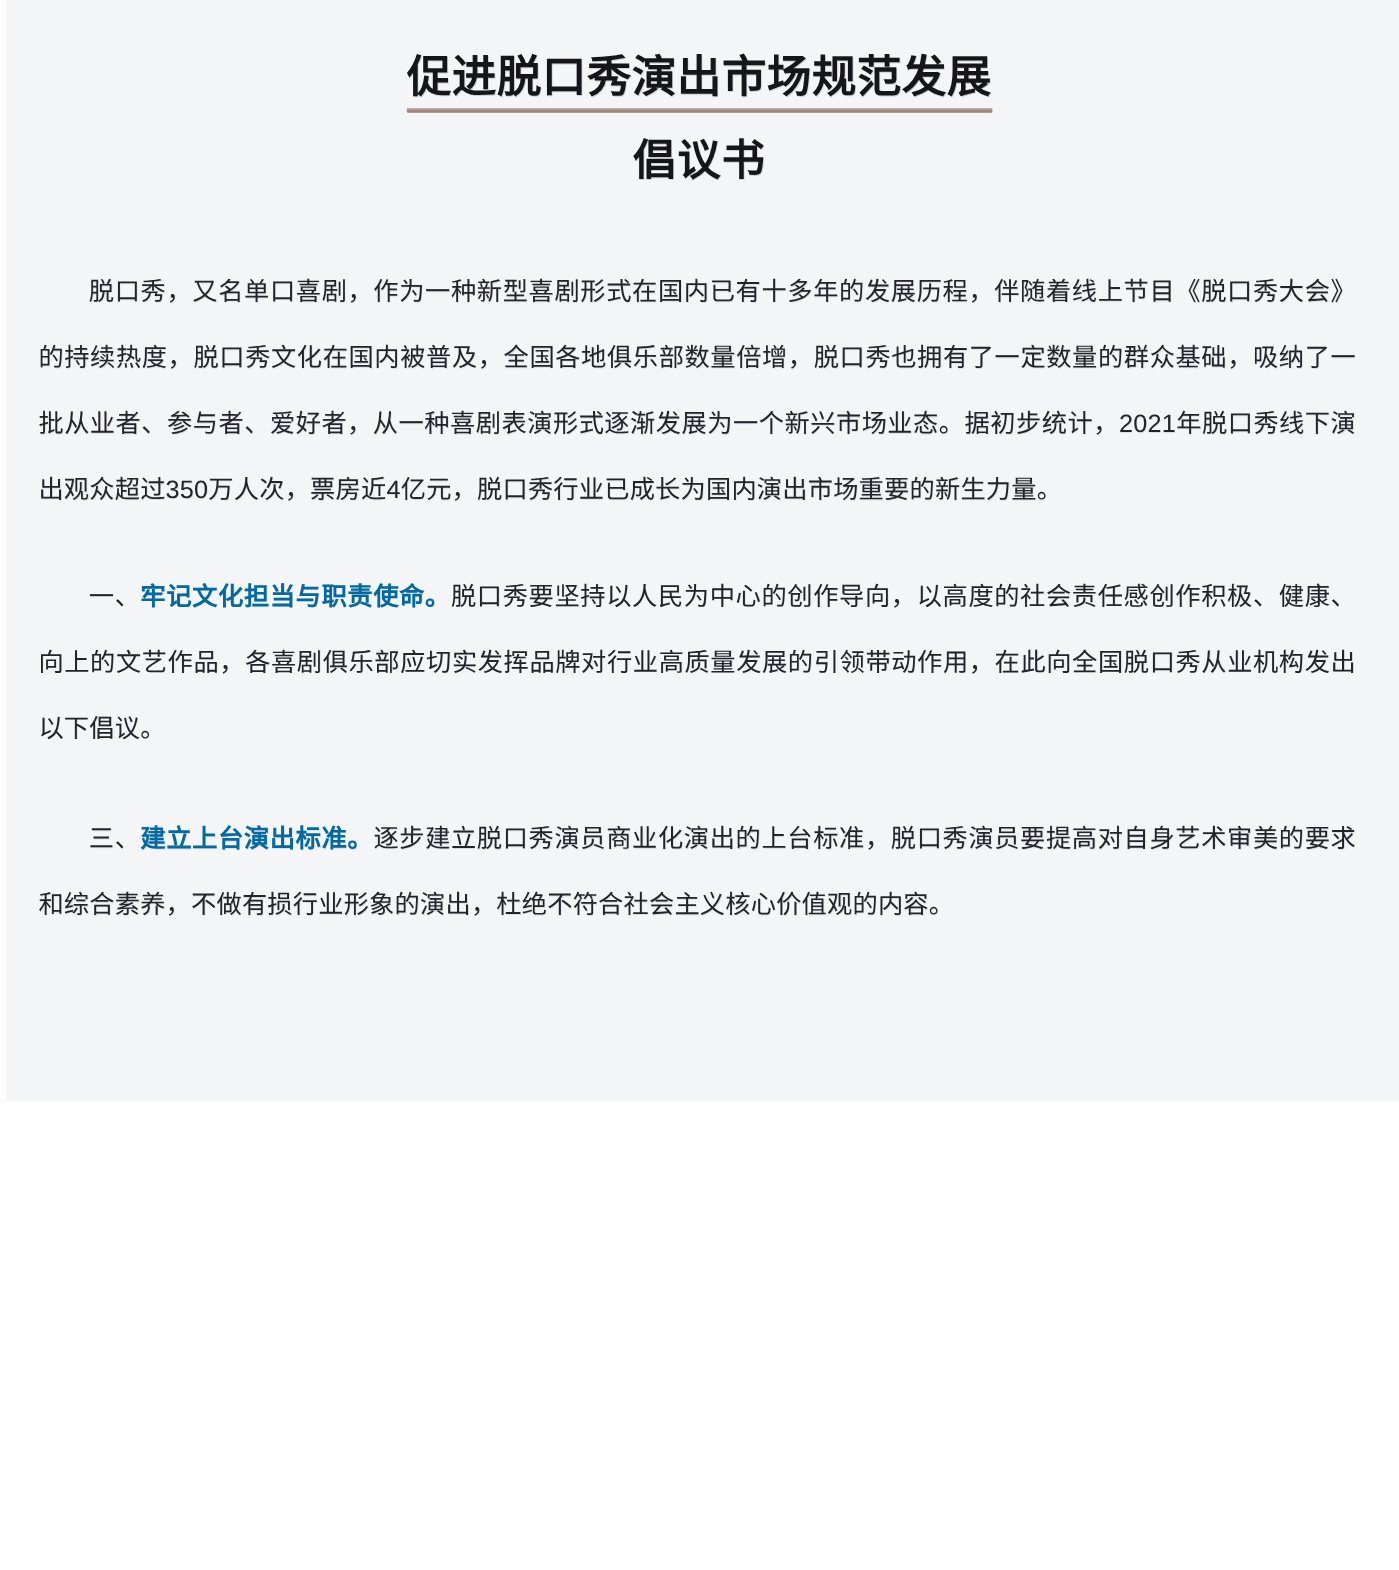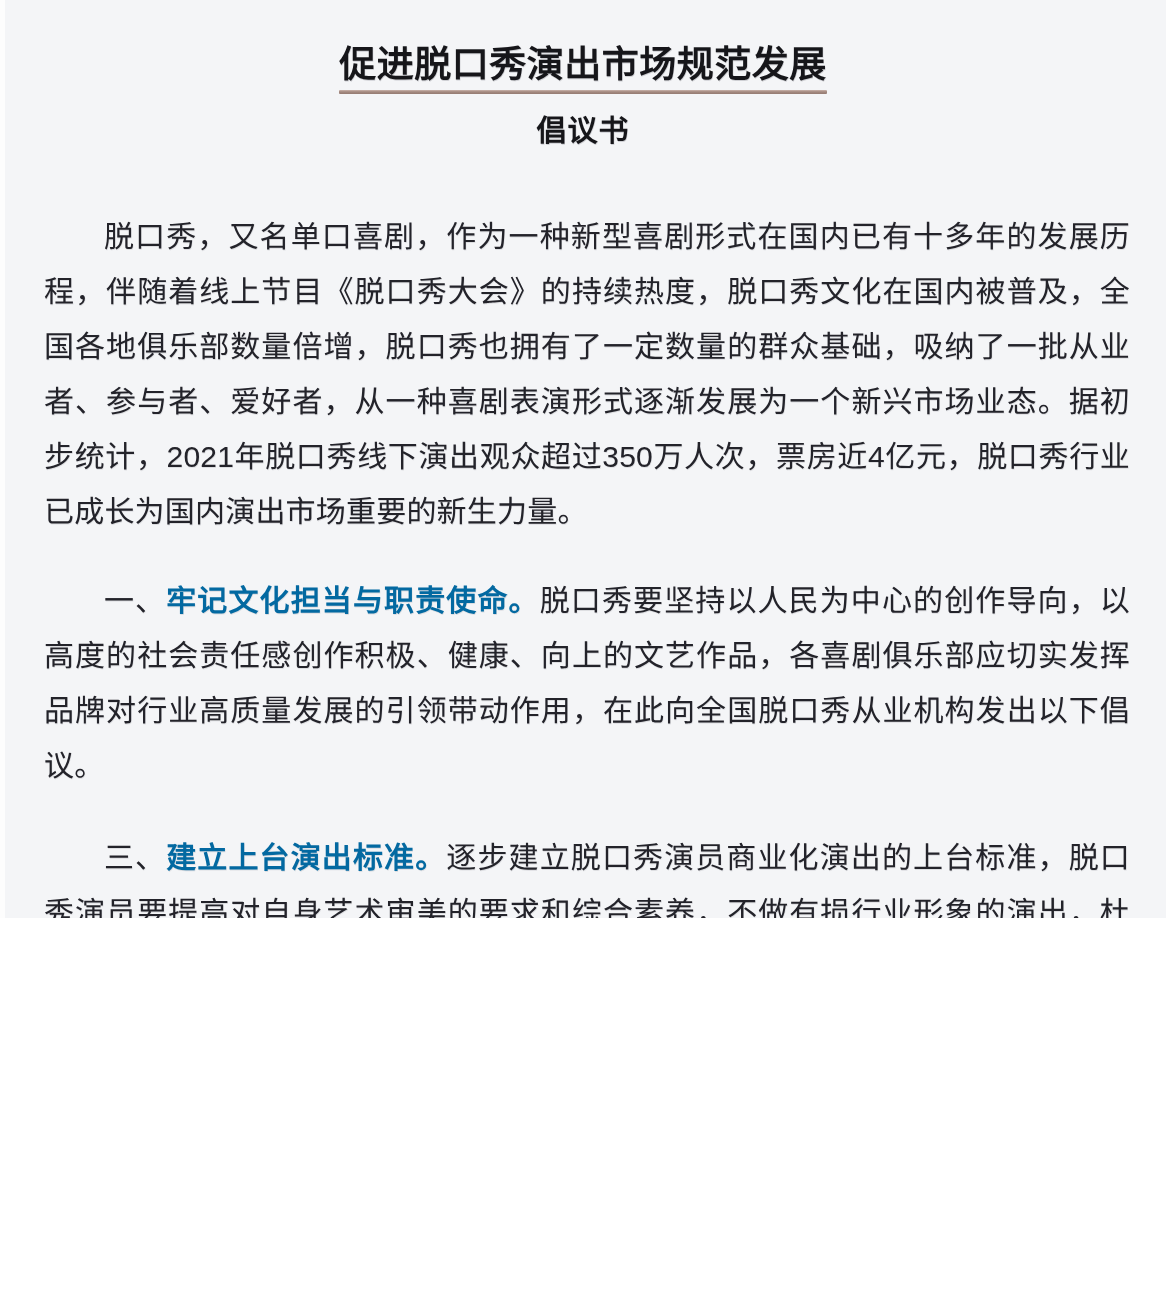--- a/index.html
+++ b/index.html
@@ -58,42 +58,42 @@
     border-radius: 1px;
     background: linear-gradient(to bottom,
                 #c8b1a8 0%,
                 #a1857b 45%,
                 #8f746b 100%);
     opacity: 0.95;
   }
 
   .doc-subtitle {
     margin-top: 20px;
-    font-size: 30px;
+    font-size: 36px;
     font-weight: 700;
     line-height: 1.1;
     letter-spacing: 1px;
     color: #16161a;
     text-shadow: 0.6px 0.6px 0 rgba(120,120,130,0.30);
   }
 
   
   .doc-body {
     margin-top: 62px;
     padding: 0 36px 0 28px;
   }
 
   .para {
-    font-size: 30px;
+    font-size: 21px;
     line-height: 55px;
     letter-spacing: 0.2px;
     text-align: justify;
     text-justify: inter-ideograph;
     text-indent: 2em;
-    margin: 0 0 34px 16px;
+    margin: 0 0 34px 4px;
     color: #23232a;
     text-shadow: 0.5px 0.5px 0 rgba(140,140,150,0.22);
   }
 
   .para:last-child { margin-bottom: 0; }
 
   .para .lead {
     font-weight: 700;
     color: #0369a1;
   }

